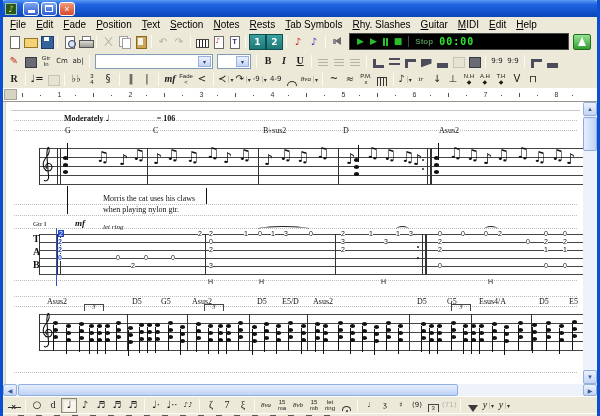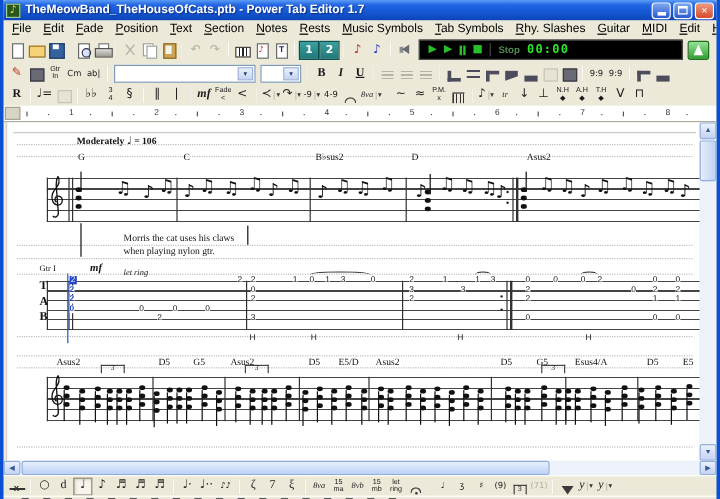--- a/index.html
+++ b/index.html
@@ -159,41 +159,39 @@
   border:1px solid #93afdc;border-radius:2px;color:#38578f;font-size:6px;display:flex;align-items:center;justify-content:center}
 .hthumb{position:absolute;left:15px;top:0;width:440px;height:12px;background:linear-gradient(180deg,#e6eefc,#bed2f5);border:1px solid #8fade0;border-radius:2px}
 .cutb{width:6px;height:2px;background:#5a5a5a;margin:1px 0 0 12px;flex:0 0 auto}
 </style>
 </head>
 <body>
 
 <div class="win">
   <div class="titlebar">
     <div class="appicon"><span>♪</span></div>
-    <div class="title">TheMeowBand_TheHouseOfCats.ptb - Power Tab Editor 1.7</div>
     <div class="tbtn">
         <span class="mingl"></span>
       </div>
     <div class="tbtn">
         <span class="maxgl"></span>
       </div>
     <div class="tbtn close">
         <span>×</span>
       </div>
   </div>
   <div class="menubar" id="menubar">
       <div class="mitem">File</div>
       <div class="mitem">Edit</div>
       <div class="mitem">Fade</div>
       <div class="mitem">Position</div>
       <div class="mitem">Text</div>
       <div class="mitem">Section</div>
       <div class="mitem">Notes</div>
       <div class="mitem">Rests</div>
-      <div class="mitem">Music Symbols</div>
       <div class="mitem">Tab Symbols</div>
       <div class="mitem">Rhy. Slashes</div>
       <div class="mitem">Guitar</div>
       <div class="mitem">MIDI</div>
       <div class="mitem">Edit</div>
       <div class="mitem">Help</div>
     </div>
   <div class="tb" id="tb1">
       <div class="b">
         <div class="ic ic-new"></div>
@@ -523,21 +521,21 @@
       <div class="score" id="score">
           <div class="dotline" style="top: 18px;"></div>
           <div class="dotline" style="top: 28px;"></div>
           <div class="dotline" style="top: 102px;"></div>
           <div class="dotline" style="top: 113px;"></div>
           <div class="dotline" style="top: 126px;"></div>
           <div class="dotline" style="top: 178px;"></div>
           <div class="dotline" style="top: 194px;"></div>
           <div class="dotline" style="top: 204px;"></div>
           <div class="dotline" style="top: 270px;"></div>
-          <div class="tempo" style="position: absolute; left: 58px; top: 11px;"><div class="tw" style="display: inline;">Moderately </div><div class="nt" style="display: inline;">♩</div><div class="tw" style="display: inline;"> = 106</div></div>
+          <div class="tempo" style="position: absolute; left: 58px; top: 11px;"><div class="tw" style="display: inline;">Moderately </div><div class="nt" style="display: inline;">♩</div><div class="tw" style="display: inline; padding-left: 45px;"> = 106</div></div>
           <div class="staff5" style="position: absolute; left: 33px; top: 46px; width: 545px; height: 37px;"></div>
           <div class="bar" style="position: absolute; left: 33px; top: 46px; width: 1px; height: 37px;"></div>
           <div class="bar" style="position: absolute; left: 51px; top: 46px; width: 1px; height: 37px;"></div>
           <div class="bar" style="position: absolute; left: 54px; top: 46px; width: 1px; height: 37px;"></div>
           <div class="bar" style="position: absolute; left: 141px; top: 46px; width: 1px; height: 37px;"></div>
           <div class="bar" style="position: absolute; left: 252px; top: 46px; width: 1px; height: 37px;"></div>
           <div class="bar" style="position: absolute; left: 332px; top: 46px; width: 1px; height: 37px;"></div>
           <div class="rdots" style="position: absolute; left: 416px; top: 57.1px;"></div>
           <div class="rdots" style="position: absolute; left: 416px; top: 66.35px;"></div>
           <div class="bar" style="position: absolute; left: 421px; top: 46px; width: 1px; height: 37px;"></div>

